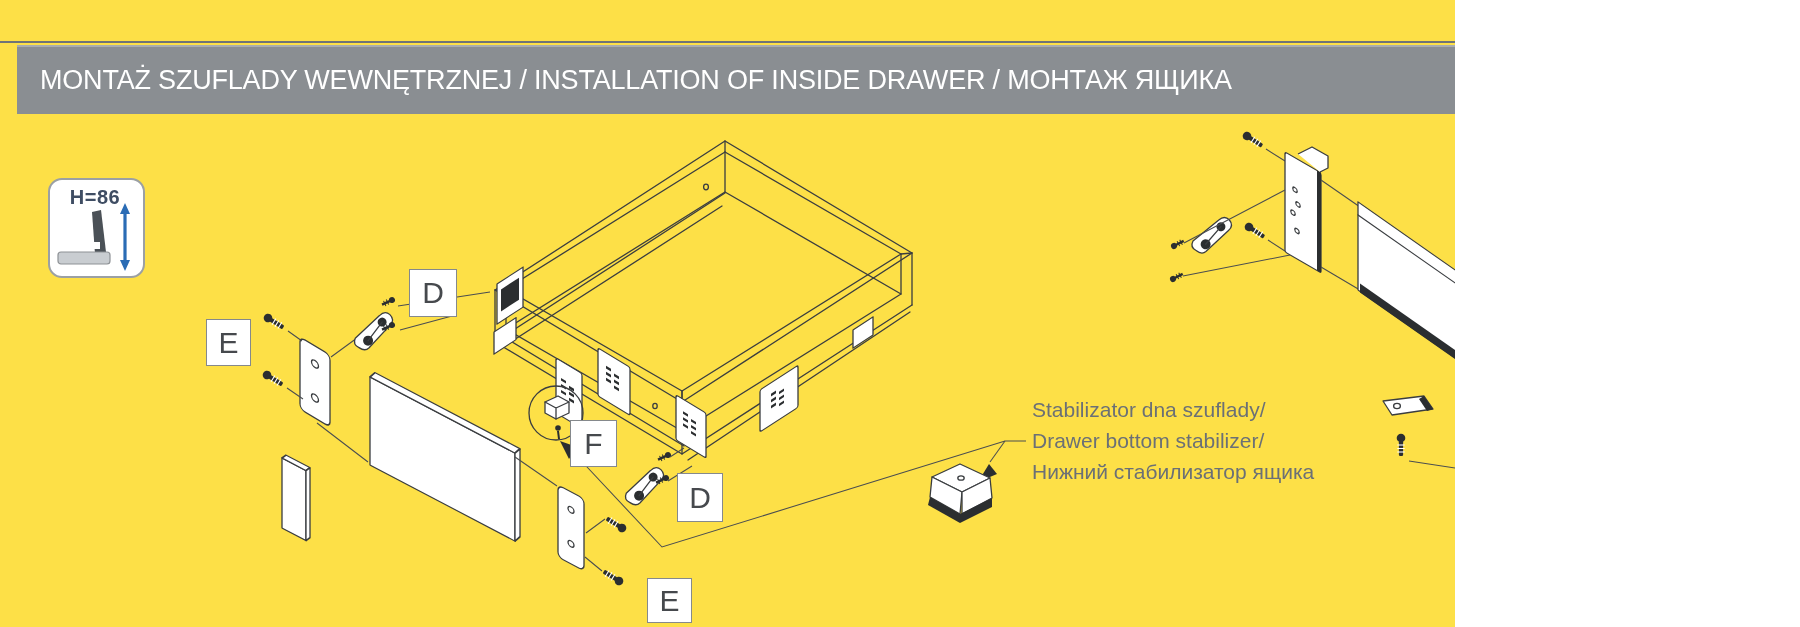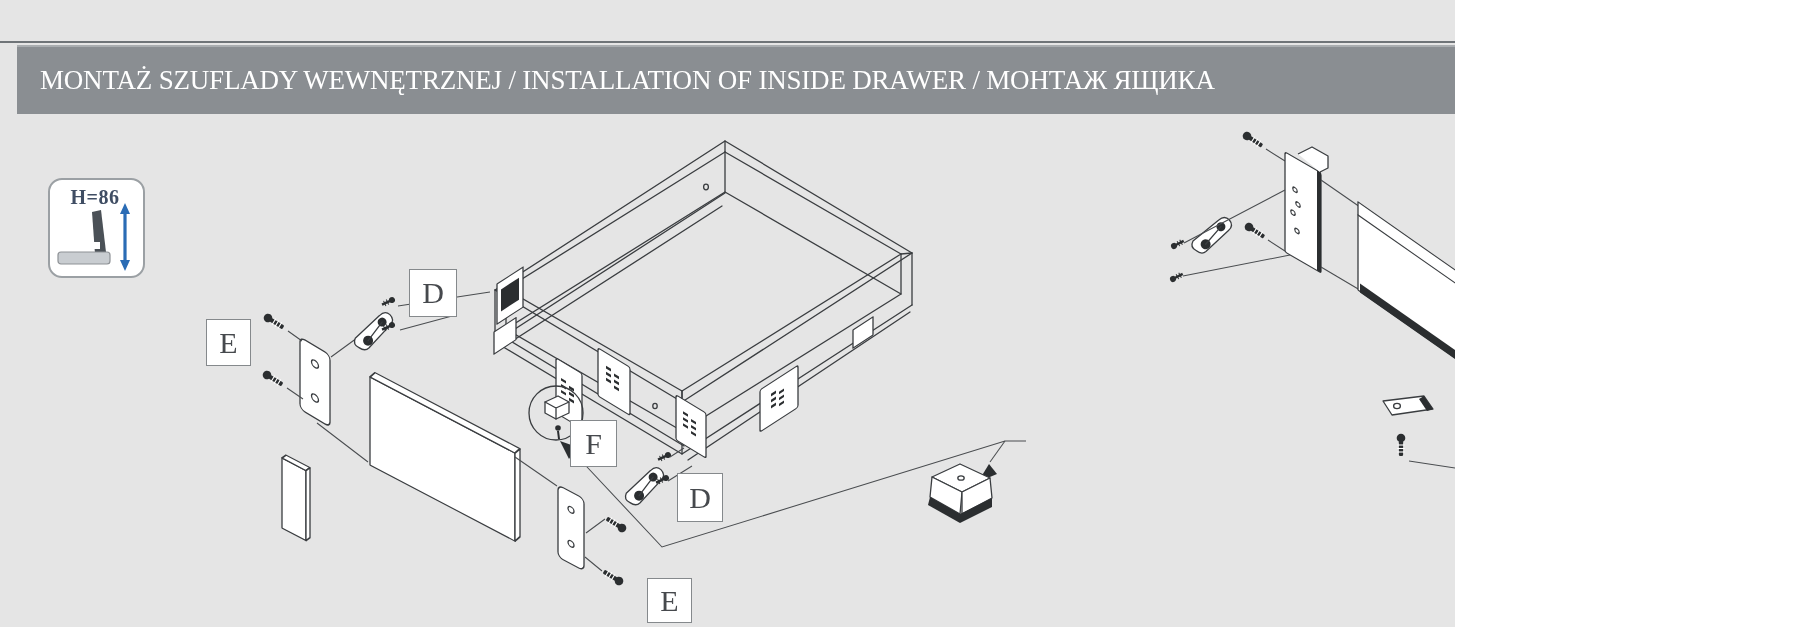--- a/index.html
+++ b/index.html
@@ -1,18 +1,18 @@
 <!DOCTYPE html>
 <html><head>
 <meta charset="utf-8">
 <style>
   html,body{margin:0;padding:0;background:#fff;}
   #stage{
-    position:relative;width:1455px;height:627px;background:#e5e5e5;overflow:hidden;
-    font-family:Liberation Serif, serif;
+    position:relative;width:1455px;height:627px;background:#fde047;overflow:hidden;
+    font-family:Liberation Sans, sans-serif;
   }
   
   #topline{position:absolute;left:0;top:41px;width:1800px;height:2px;background:#6f7478;}
   #header{
     position:absolute;left:17px;top:45px;width:1783px;height:69px;
     background:#8a8e92;color:#ffffff;display:flex;align-items:center;
     font-size:27px;letter-spacing:-0.2px;padding-left:23px;box-sizing:border-box;
     border-top:2px solid #a9adb0;white-space:nowrap;
   }
   
@@ -277,14 +277,19 @@
   <div class="callout" id="co-f">
     <span>F</span>
   </div>
   <div class="callout" id="co-d-mid">
     <span>D</span>
   </div>
   <div class="callout" id="co-e-bottom">
     <span>E</span>
   </div>
 
+  <div id="note">
+    <span style="display:block">Stabilizator dna szuflady/</span>
+    <span style="display:block">Drawer bottom stabilizer/</span>
+    <span style="display:block">Нижний стабилизатор ящика</span>
+  </div>
 
 </div>
 
 </body></html>

